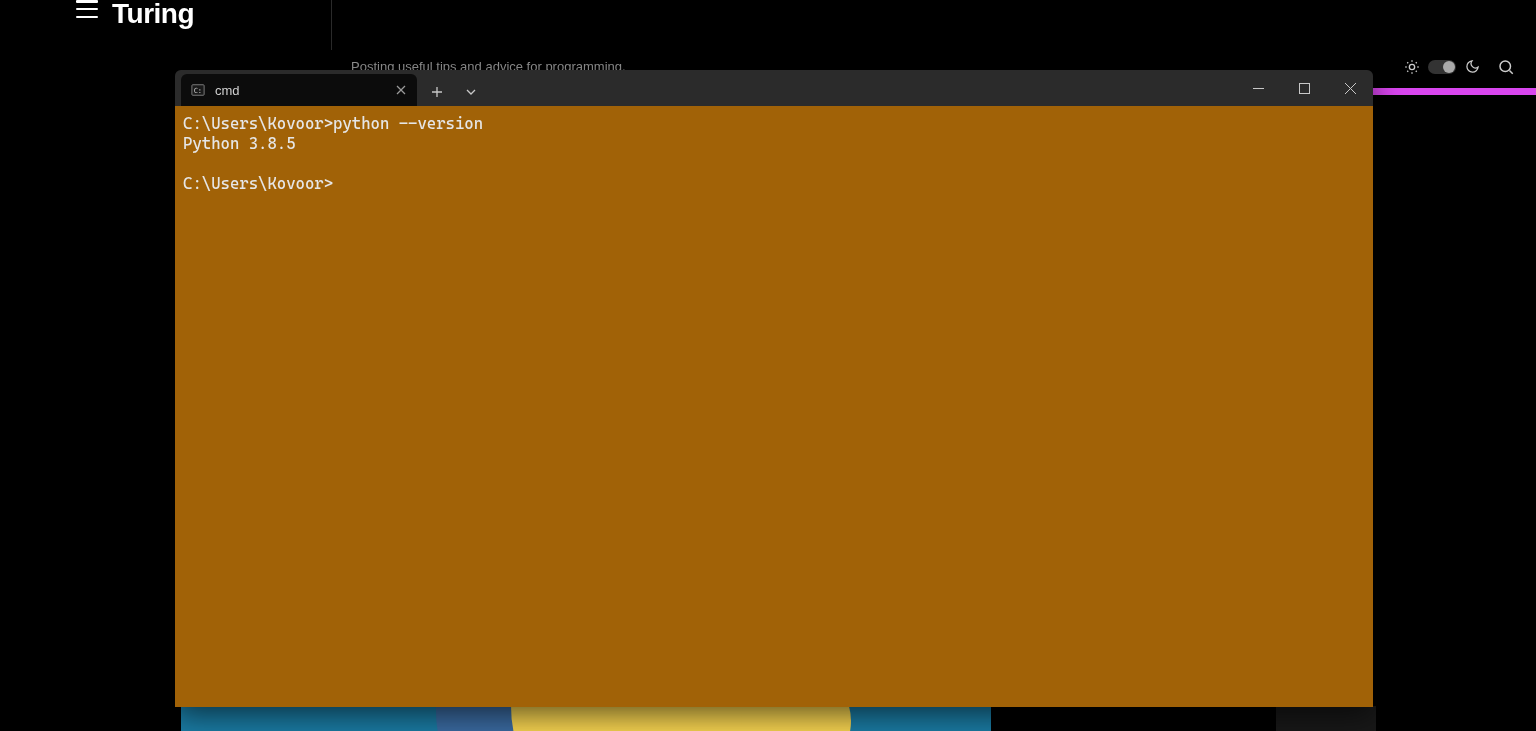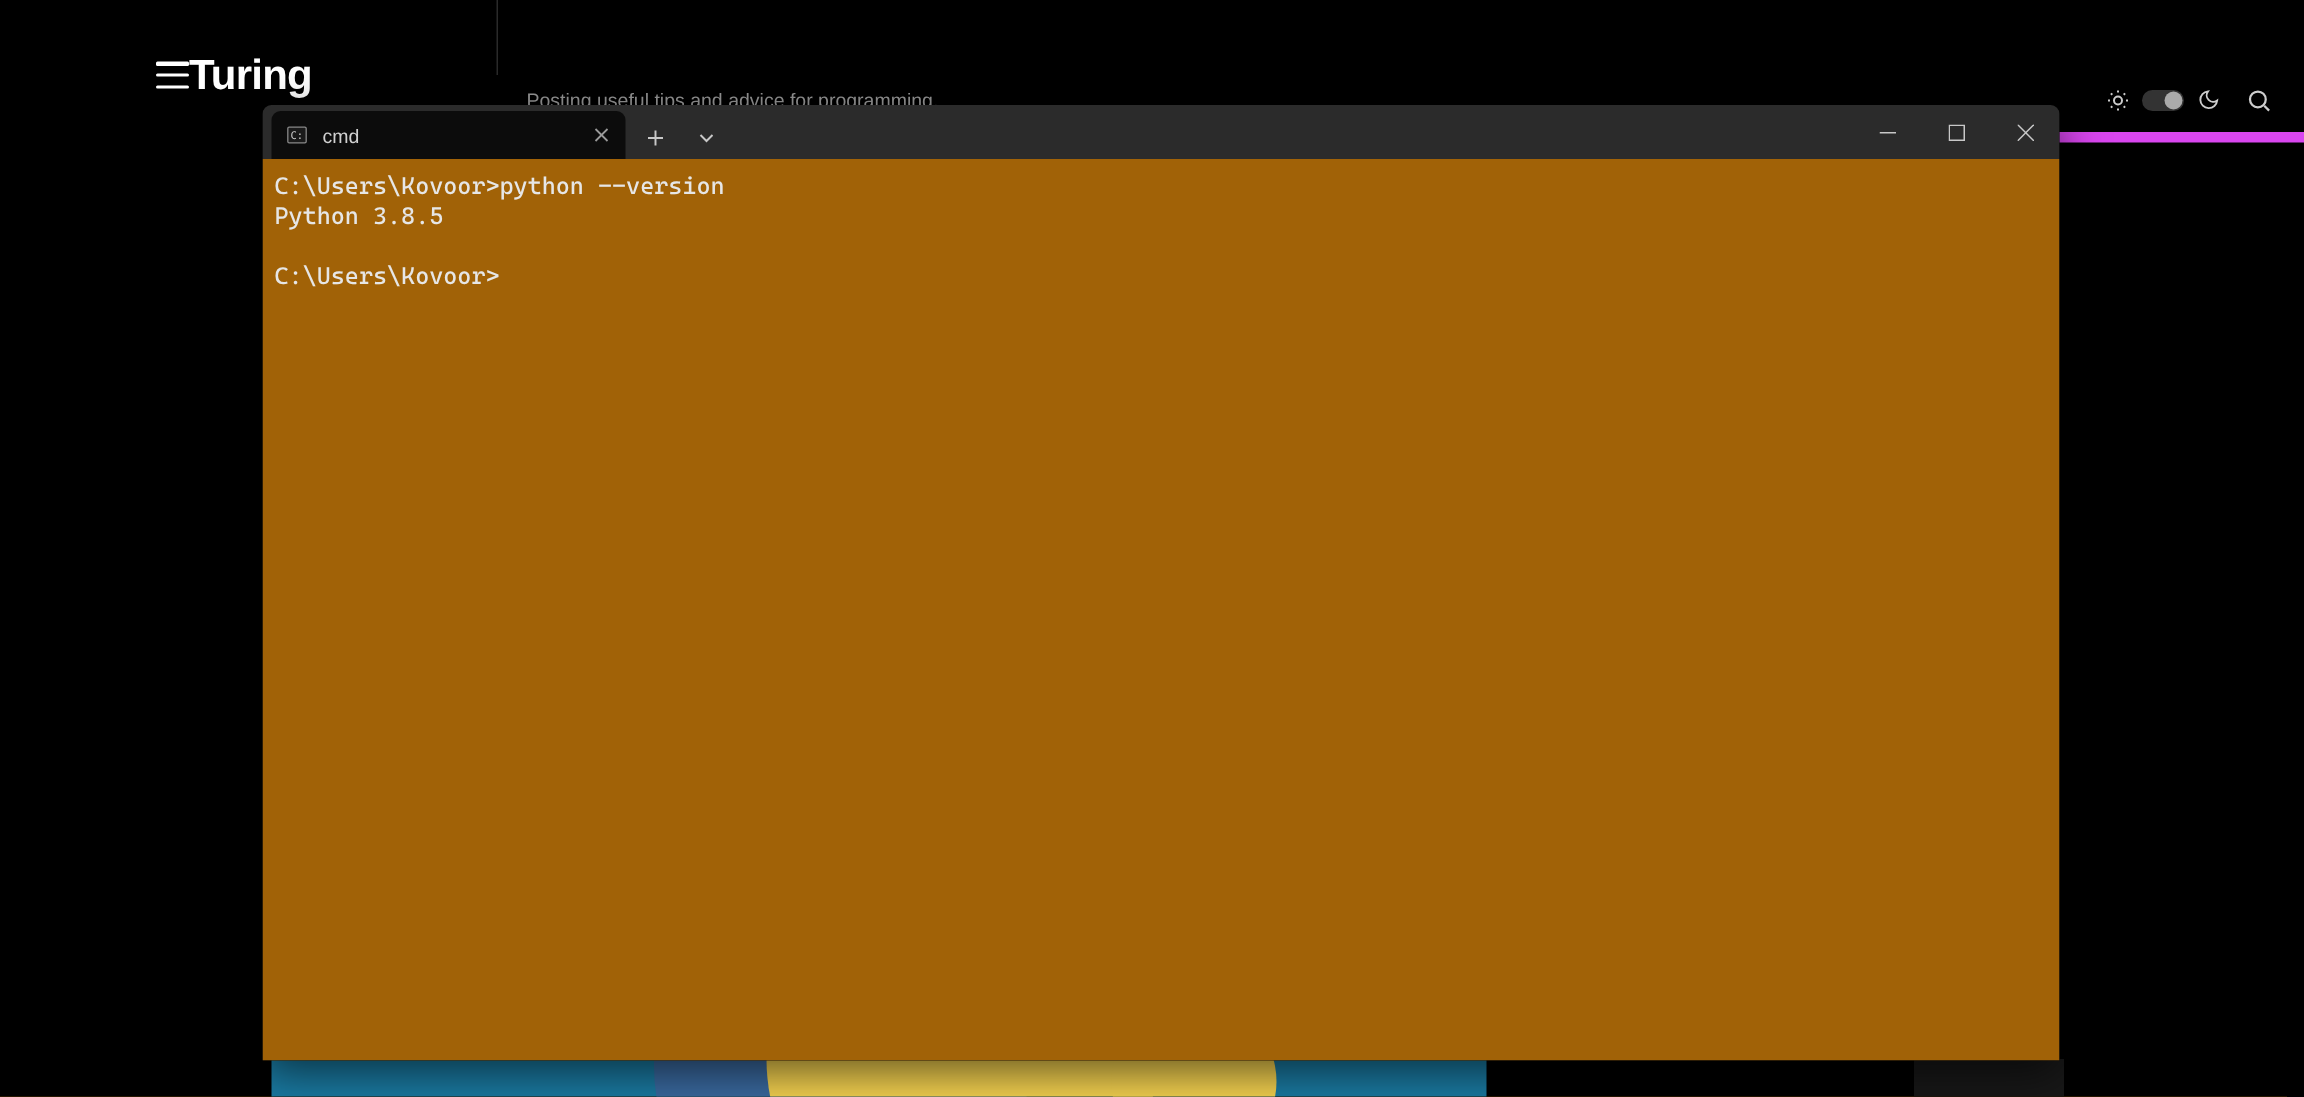--- a/index.html
+++ b/index.html
@@ -11,22 +11,22 @@
     top: 0; left: 0; right: 0;
     height: 100px;
     background: #000;
     display: flex;
     z-index: 1;
   }
   .site-header-left {
     width: 331px;
     height: 100px;
     display: flex;
-    align-items: center;
-    padding-left: 104px;
+    padding-left: 76px;
+    gap: 14px;
   }
   .hamburger {
     width: 22px; height: 18px;
     display: flex; flex-direction: column; justify-content: space-between;
     cursor: pointer;
   }
   .hamburger span { display: block; height: 2.5px; background: #fff; border-radius: 1px; }
   .logo {
     color: #fff;
     font-weight: 800;

